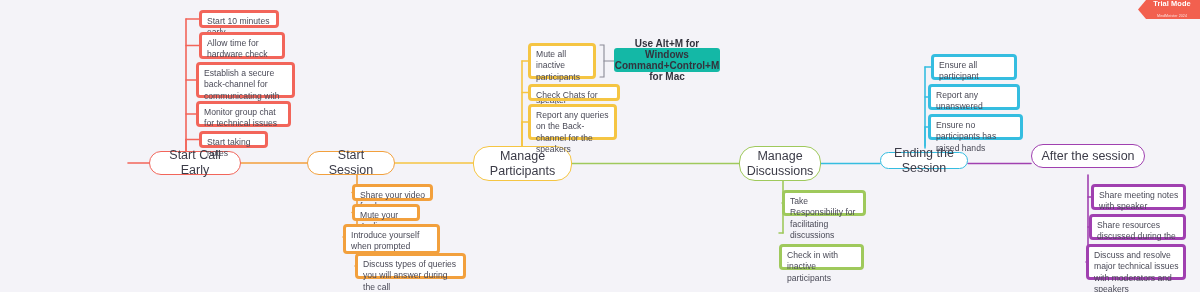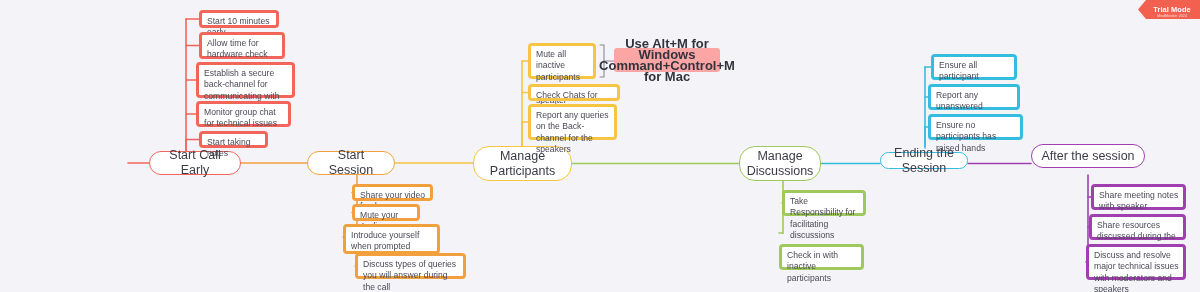--- a/index.html
+++ b/index.html
@@ -77,24 +77,24 @@
     font-size: 8.6px;
     line-height: 11.4px;
     box-sizing: border-box;
     padding: 3px 4px 3px 5px;
     white-space: pre-line;
   }
 
   
   .note {
     position: absolute;
-    background: #fca5a5;
+    background: #14b8a6;
     border-radius: 3px;
     color: #33333d;
-    font-size: 13px;
+    font-size: 10px;
     line-height: 11px;
     font-weight: 700;
     text-align: center;
     display: flex;
     align-items: center;
     justify-content: center;
     box-sizing: border-box;
     padding: 3px 6px;
     white-space: pre-line;
   }
@@ -104,21 +104,21 @@
     position: absolute;
     right: 0;
     top: 0;
     width: 62px;
     height: 19px;
     background: #f2604f;
     color: #ffffff;
     display: flex;
     flex-direction: column;
     align-items: center;
-    justify-content: flex-end;
+    justify-content: space-between;
     clip-path: polygon(8px 0, 100% 0, 100% 100%, 8px 100%, 0 50%);
     padding-left: 6px;
     box-sizing: border-box;
   }
   .trial-badge .t1 {
     font-size: 7.4px;
     font-weight: 700;
     line-height: 8px;
     letter-spacing: .1px;
   }

